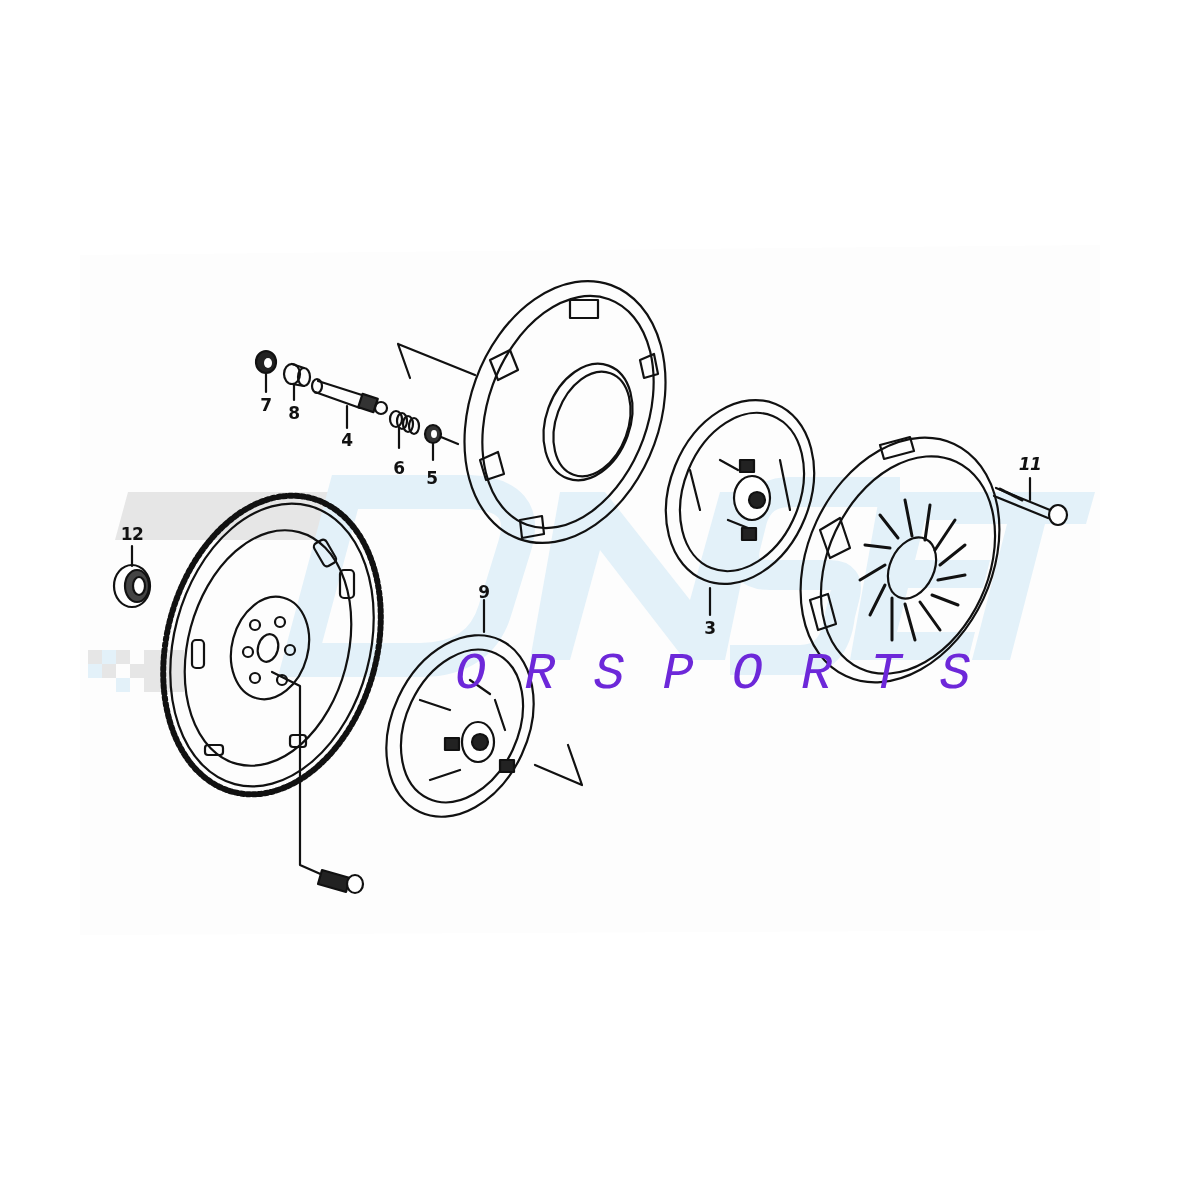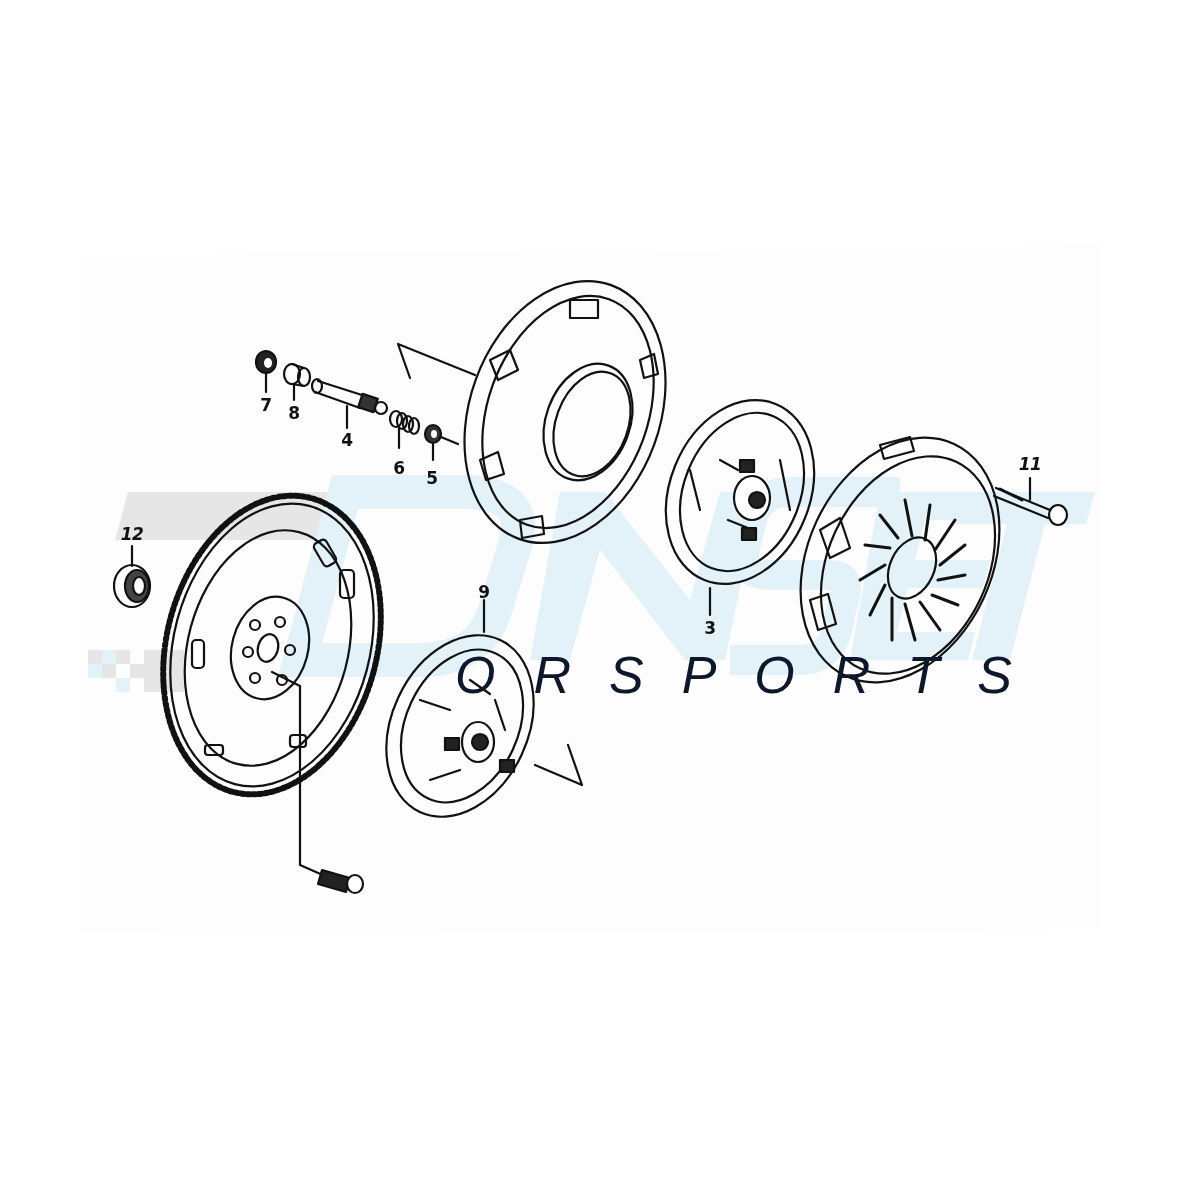--- a/index.html
+++ b/index.html
@@ -2,22 +2,22 @@
 <html><head>
 <meta charset="utf-8">
 <style>
   html, body { margin: 0; padding: 0; background: #ffffff; }
   body { width: 1181px; height: 1181px; position: relative; overflow: hidden;
          font-family: "Liberation Sans", sans-serif; }
   #canvas { position: absolute; left: 0; top: 0; width: 1181px; height: 1181px; }
   .callout { position: absolute; font-family: "DejaVu Sans", sans-serif; font-weight: bold;
              font-size: 17px; color: #111; line-height: 1; transform: translateX(-50%);
              letter-spacing: -0.5px; }
-  .wm-text { position: absolute; left: 455px; top: 645px; font-family: Liberation Sans, sans-serif;
-             font-style: italic; font-size: 52px; color: #0f172a; letter-spacing: 38px; white-space: nowrap; text-align: center; }
+  .wm-text { position: absolute; left: 455px; top: 645px; font-family: Liberation Mono, monospace;
+             font-style: italic; font-size: 52px; color: #6d28d9; letter-spacing: 38px; white-space: nowrap; text-align: center; }
 </style>
 </head>
 <body>
 
 <svg id="canvas" viewBox="0 0 1181 1181" xmlns="http://www.w3.org/2000/svg">
 
   <polygon points="80,255 1100,245 1100,930 80,935" fill="#fdfdfd"></polygon>
 
   <g>
     <polygon points="128,492 345,492 330,540 115,540" fill="#e6e6e6"></polygon>
@@ -175,14 +175,14 @@
 
 <div class="wm-text">ORSPORTS</div>
 
 <div class="callout" style="left:266px; top:397px;">7</div>
 <div class="callout" style="left:294px; top:405px;">8</div>
 <div class="callout" style="left:347px; top:432px;">4</div>
 <div class="callout" style="left:399px; top:460px;">6</div>
 <div class="callout" style="left:432px; top:470px;">5</div>
 <div class="callout" style="left:710px; top:620px;">3</div>
 <div class="callout" style="left:1030px; top:456px;font-style:italic;">11</div>
-<div class="callout" style="left:132px; top:526px;font-style:italic;">12</div>
+<div class="callout" style="left:132px; top:526px;">12</div>
 <div class="callout" style="left:484px; top:584px;">9</div>
 
 </body></html>

